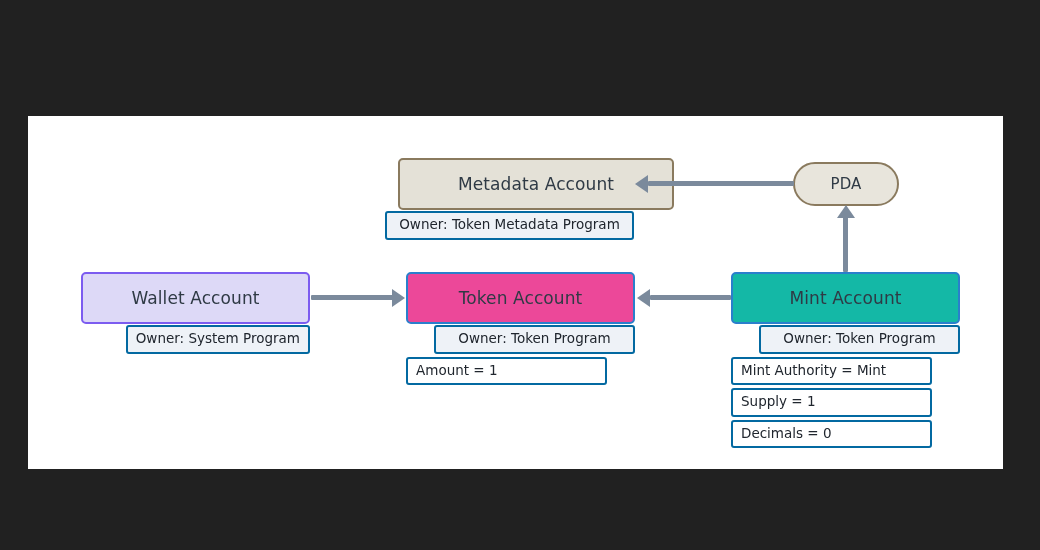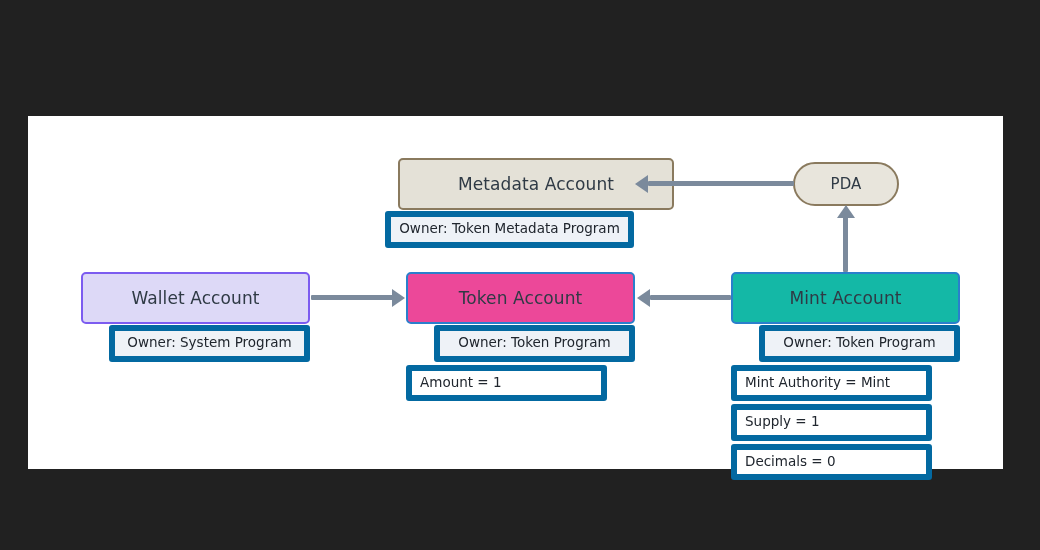--- a/index.html
+++ b/index.html
@@ -45,21 +45,21 @@
   .node.pill { border-radius: 22px; font-size: 15px; }
 
   
   .attrs {
     position: absolute;
     display: flex;
     flex-direction: column;
     gap: 3px;
   }
   .attr {
-    border: 6px solid #0369a1;
+    border: 2px solid #0369a1;
     border-radius: 3px;
     background: #ffffff;
     font-size: 13.5px;
     color: #20262e;
     padding: 4px 8px 5px 8px;
     line-height: 1.15;
     white-space: nowrap;
   }
   .attr.owner {
     background: #eef2f7;
@@ -111,21 +111,21 @@
       <div class="attr owner">Owner: Token Metadata Program</div>
     </div>
 
     <div class="node" style="left:53px; top:156px; width:229px; height:52px; background:#ddd9f7; border-color:#7c5cf0;">
       <span>Wallet Account</span>
     </div>
 
     <div class="node pill" style="left:765px; top:46px; width:106px; height:44px; background:#e8e5dc; border-color:#8a7a5e;">
       <span>PDA</span>
     </div>
-    <div class="attrs" style="left:81px; top:209px; width:201px;">
+    <div class="attrs" style="left:81px; top:209px; width:201px;align-items:flex-end;">
       <div class="attr owner">Owner: System Program</div>
     </div>
 
     <div class="node" style="left:378px; top:156px; width:229px; height:52px; background:#ec4899; border-color:#2a7fcc;">
       <span>Token Account</span>
     </div>
     <div class="attrs" style="left:406px; top:209px; width:201px;">
       <div class="attr owner">Owner: Token Program</div>
       <div class="attr plain" style="margin-left:-28px; width:201px;">Amount = 1</div>
     </div>

